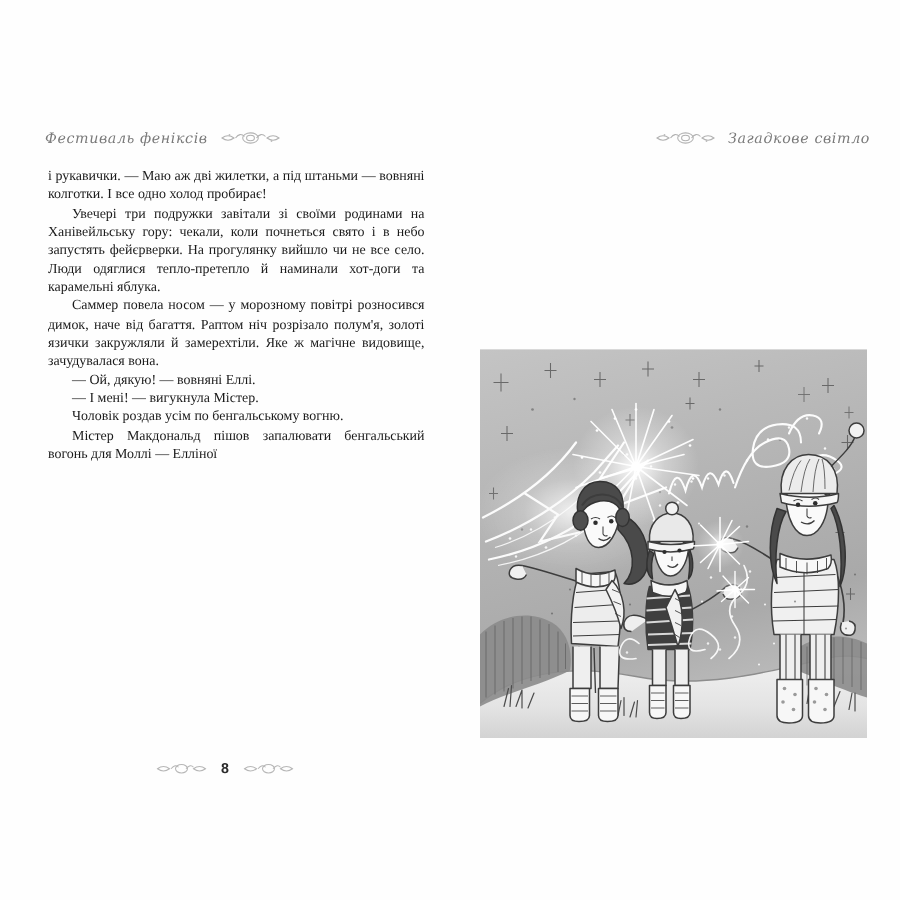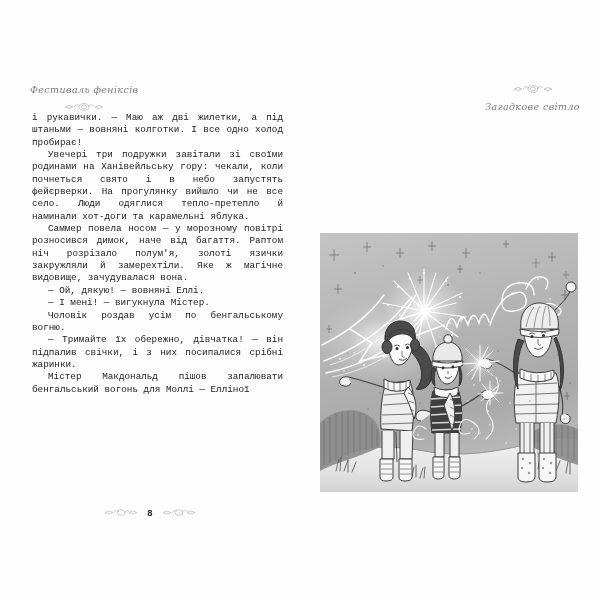--- a/index.html
+++ b/index.html
@@ -41,38 +41,38 @@
     display: flex;
     align-items: center;
     gap: 7px;
     font-family: "DejaVu Serif", serif;
     font-style: italic;
     font-size: 9.5px;
     letter-spacing: 0.4px;
     color: #5c5c5c;
     white-space: nowrap;
   }
-  .runhead.left  { left: 30px;  flex-direction: column; }
-  .runhead.right { right: 20px; flex-direction: column; }
+  .runhead.left  { left: 30px;  }
+  .runhead.right { right: 20px; }
 
   .runhead-text { opacity: 0.82; }
 
   .ornament {
     display: inline-block;
     width: 42px;
     height: 10px;
     position: relative;
     opacity: 0.5;
   }
   .ornament svg { display: block; width: 42px; height: 10px; }
 
   
   .column {
     position: absolute;
-    font-family: Liberation Mono, monospace;
+    font-family: Liberation Serif, serif;
     font-size: 9.3px;
     line-height: 12.35px;
     color: #1a1a1a;
     text-align: justify;
     text-justify: inter-word;
     -webkit-hyphens: none;
     hyphens: none;
   }
   .column.left  { left: 32px;  top: 112px; width: 251px; }
 
@@ -139,21 +139,20 @@
       </span>
     </div>
 
     <div class="column left">
       <p class="para noindent">і рукавички. — Маю аж дві жилетки, а під штаньми — вовняні колготки. І все одно холод пробирає!</p>
       <p class="para">Увечері три подружки завітали зі своїми родинами на Ханівейльську гору: чекали, коли почнеться свято і в небо запустять фейєрверки. На прогулянку вийшло чи не все село. Люди одяглися тепло-претепло й наминали хот-доги та карамельні яблука.</p>
       <p class="para">Саммер повела носом — у морозному повітрі розносився димок, наче від багаття. Раптом ніч розрізало полум'я, золоті язички закружляли й замерехтіли. Яке ж магічне видовище, зачудувалася вона.</p>
       <p class="para">— Ой, дякую! — вовняні Еллі.</p>
       <p class="para">— І мені! — вигукнула Містер.</p>
       <p class="para">Чоловік роздав усім по бенгальському вогню.</p>
-      <p class="para">— Тримайте їх обережно, дівчатка! — він підпалив свічки, і з них посипалися срібні жаринки.</p>
       <p class="para">Містер Макдональд пішов запалювати бенгальський вогонь для Моллі — Елліної</p>
     </div>
 
     <div class="folio left">
       <span class="ornament">
         <svg viewBox="0 0 34 9" xmlns="http://www.w3.org/2000/svg">
           <g fill="none" stroke="#555" stroke-width="0.7">
             <path d="M1 4.5 q4 -3 8 0 q-4 3 -8 0 Z"></path>
             <path d="M10 4.5 q3 -3.5 5 -1"></path>
             <ellipse cx="17" cy="4.5" rx="4" ry="2.8"></ellipse>

